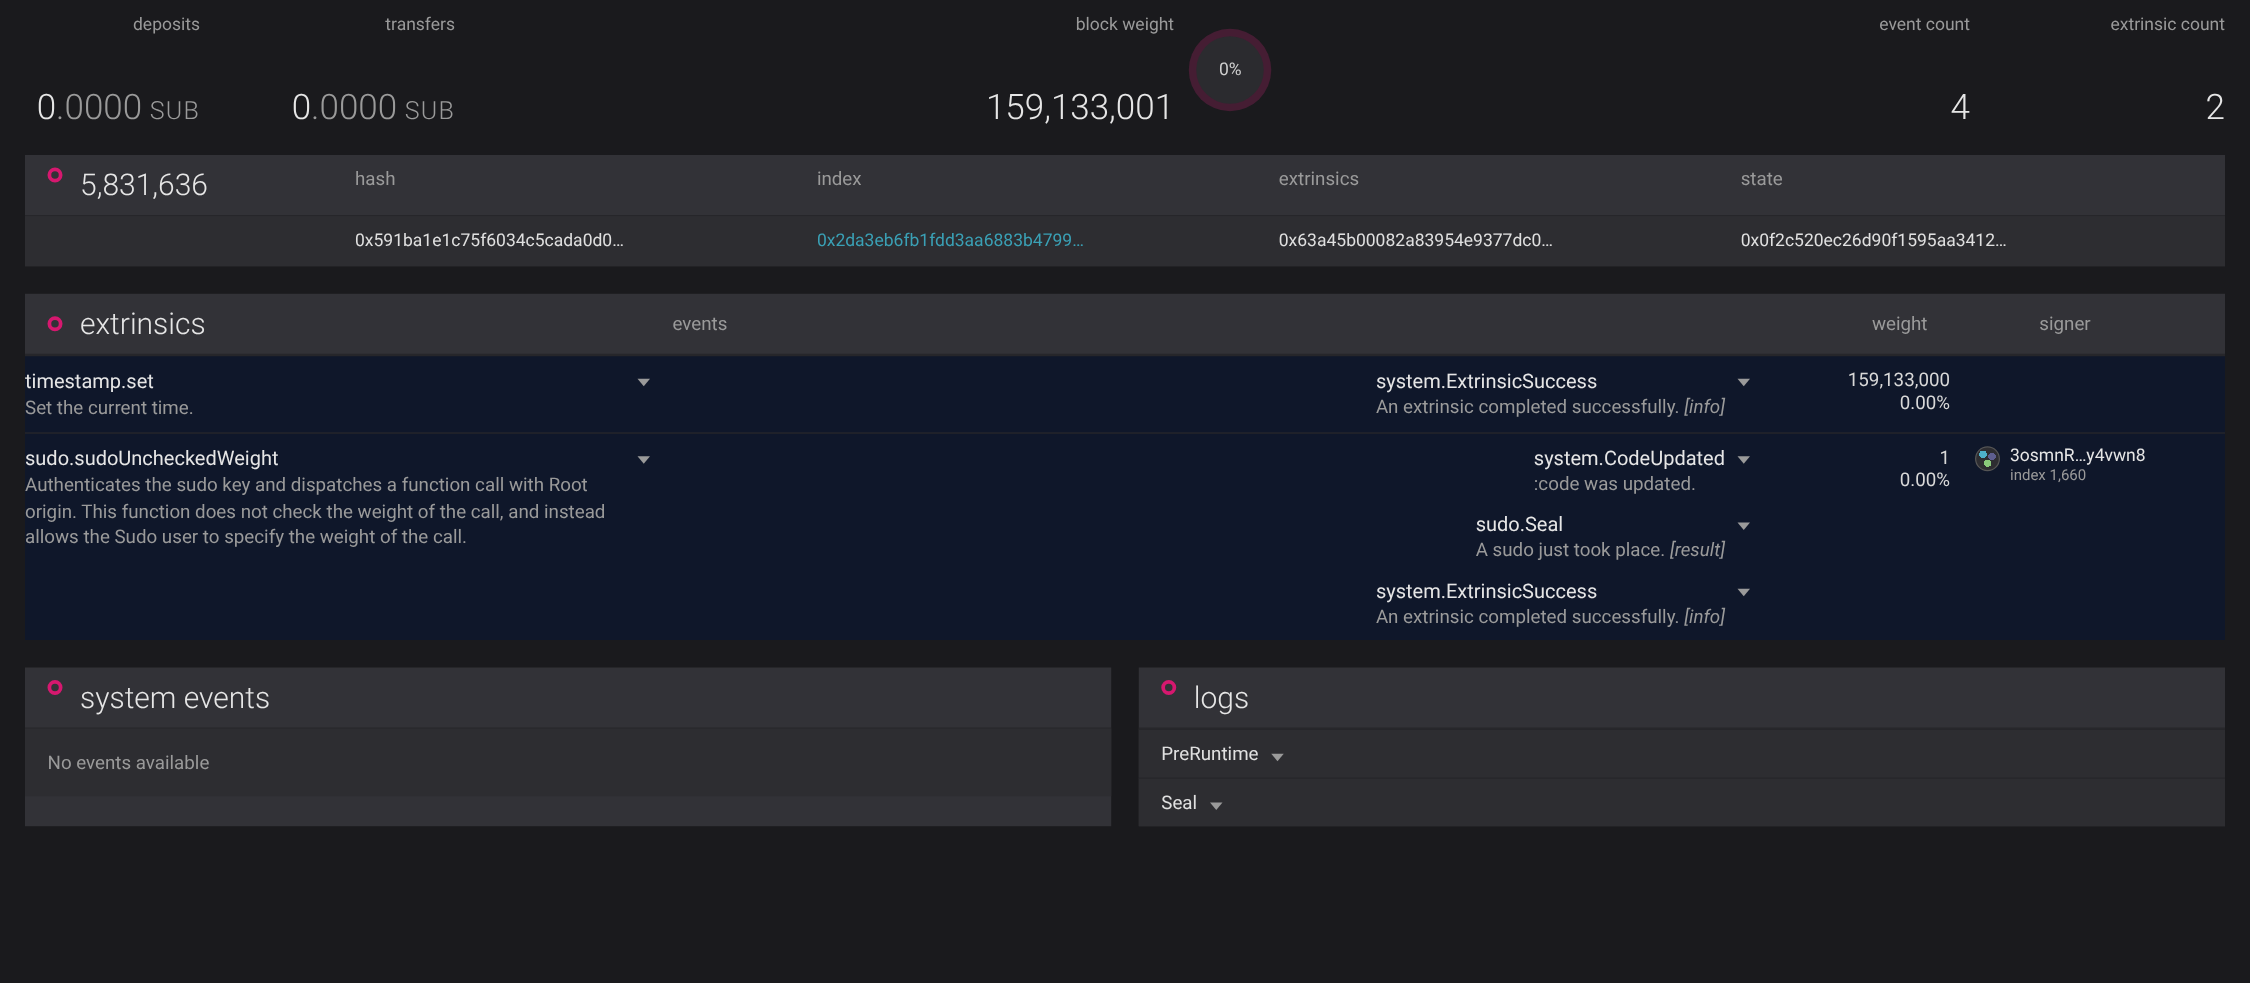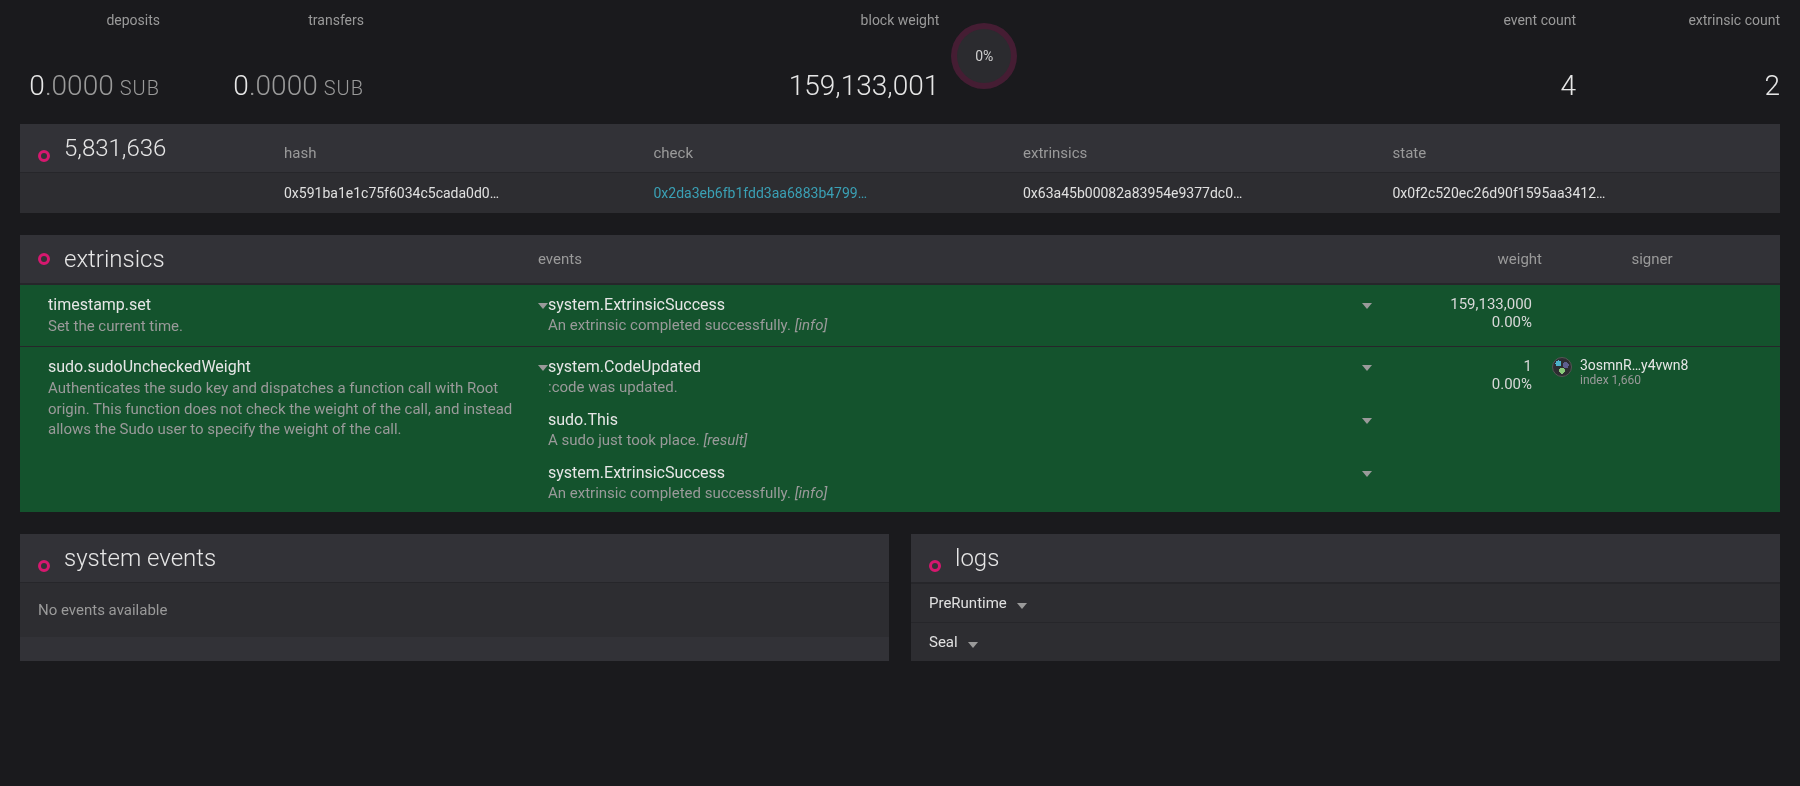--- a/index.html
+++ b/index.html
@@ -39,21 +39,21 @@
     margin-left: 8px;
   }
 
   
   .panel {
     background: #323237;
     margin-bottom: 22px;
   }
   .panel-header {
     display: flex;
-    align-items: flex-end;
+    align-items: flex-start;
     padding: 10px 18px;
     border-bottom: 1px solid #26262a;
   }
   .dot-icon {
     width: 12px; height: 12px; border-radius: 50%;
     border: 3px solid #d6186f;
     display: inline-block;
     margin-right: 14px;
     flex-shrink: 0;
   }
@@ -87,27 +87,27 @@
     padding: 10px 18px;
     border-bottom: 1px solid #26262a;
   }
   .ext-header .col-ext   { width: 500px; display:flex; align-items:center; }
   .ext-header .col-events{ flex: 1; color:#9a9a9a; font-size:15px; }
   .ext-header .col-weight{ width: 160px; text-align:right; color:#9a9a9a; font-size:15px; }
   .ext-header .col-signer{ width: 220px; text-align:center; color:#9a9a9a; font-size:15px; }
 
   .ext-row {
     display: flex;
-    padding: 10px 28px;
+    padding: 10px 0;
     border-top: 1px solid #26262a;
-    background: #14532d;
+    background: #0f172a;
     align-items: flex-start;
   }
   .ext-row .col-ext    { width: 500px; display:flex; }
-  .ext-row .col-events { flex: 1; display:flex; flex-direction:column; gap:14px; }
+  .ext-row .col-events { flex: 1; display:flex; flex-direction:column; gap:14px;align-items:flex-end; }
   .ext-row .col-weight { width: 160px; text-align:right; color:#d8d8d8; font-size:15px; }
   .ext-row .col-signer { width: 220px; display:flex; align-items:flex-start; gap:8px; padding-left:20px; }
 
   .ext-name { color:#e6e6e6; font-size:16px; }
   .ext-desc { color:#9a9a9a; font-size:15px; line-height:1.35; margin-top:2px; }
 
   .event-item { display:flex; align-items:flex-start; }
   .event-name { color:#e6e6e6; font-size:16px; }
   .event-desc { color:#9a9a9a; font-size:15px; margin-top:2px; }
   .event-desc .param { font-style: italic; }
@@ -191,21 +191,21 @@
     </div>
   </div>
 </div>
 
 <div class="panel">
   <div class="panel-header">
     <span class="dot-icon"></span>
     <div class="block-number">5,831,636</div>
     <div class="hash-labels">
       <div class="hash-col">hash</div>
-      <div class="hash-col">check</div>
+      <div class="hash-col">index</div>
       <div class="hash-col">extrinsics</div>
       <div class="hash-col">state</div>
     </div>
   </div>
   <div class="hash-row">
     <div class="spacer"></div>
     <div class="hash-val">0x591ba1e1c75f6034c5cada0d0…</div>
     <div class="hash-val link">0x2da3eb6fb1fdd3aa6883b4799…</div>
     <div class="hash-val">0x63a45b00082a83954e9377dc0…</div>
     <div class="hash-val">0x0f2c520ec26d90f1595aa3412…</div>
@@ -264,21 +264,21 @@
           <div class="event-name">system.CodeUpdated</div>
           <div class="event-desc">
             <span>:code was updated.</span>
             <span class="param"></span>
           </div>
         </div>
         <span class="caret"></span>
       </div>
       <div class="event-item">
         <div style="flex:1">
-          <div class="event-name">sudo.This</div>
+          <div class="event-name">sudo.Seal</div>
           <div class="event-desc">
             <span>A sudo just took place.</span>
             <span class="param">[result]</span>
           </div>
         </div>
         <span class="caret"></span>
       </div>
       <div class="event-item">
         <div style="flex:1">
           <div class="event-name">system.ExtrinsicSuccess</div>

